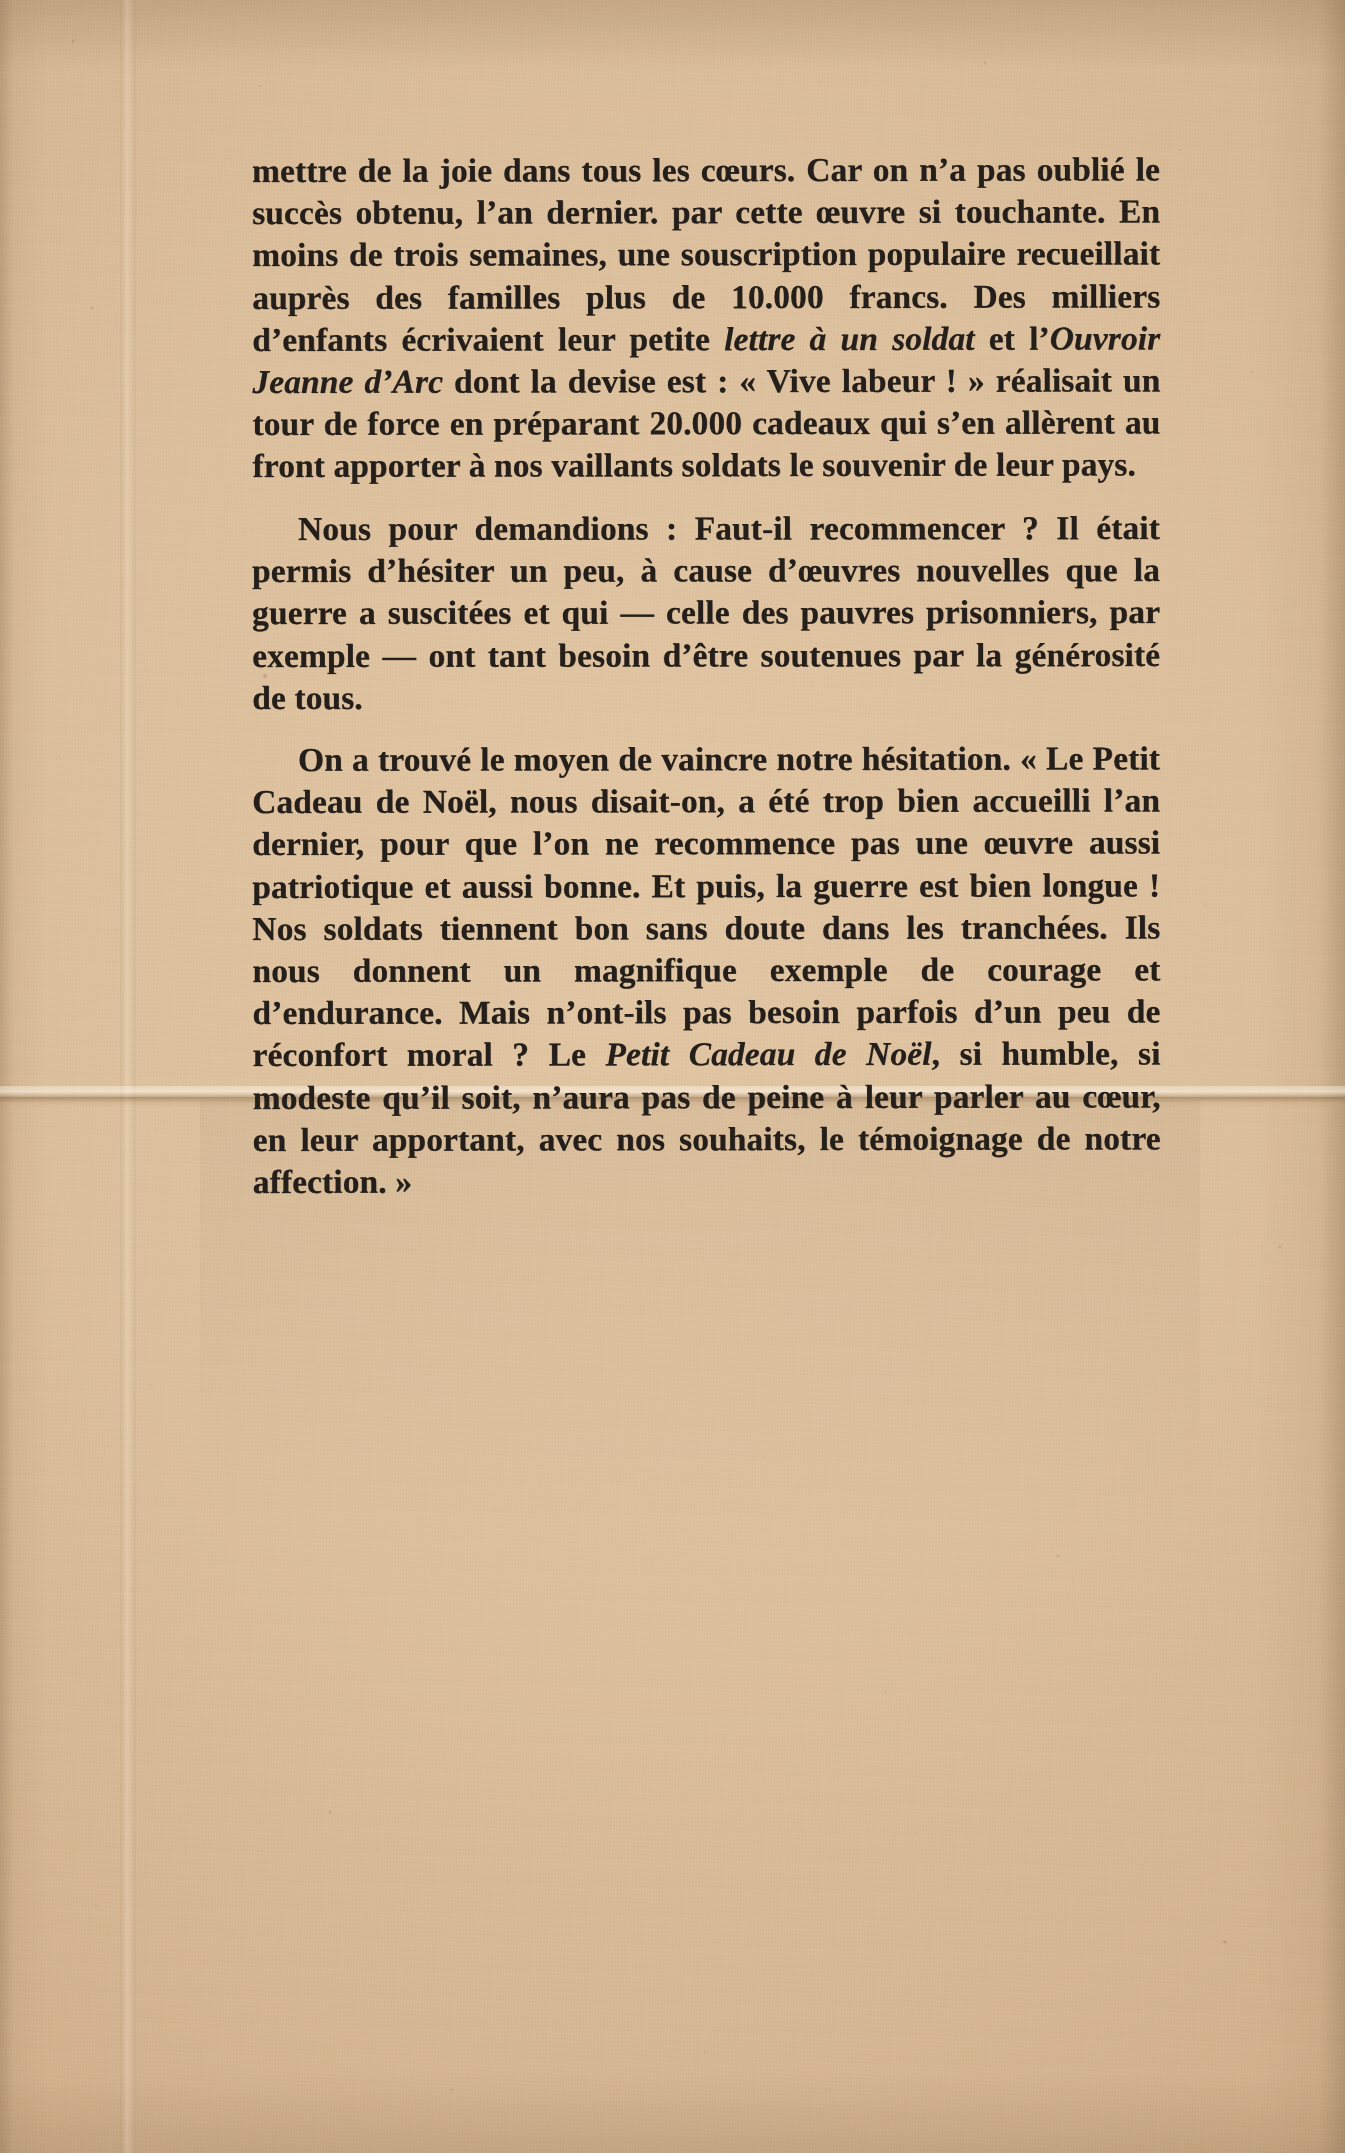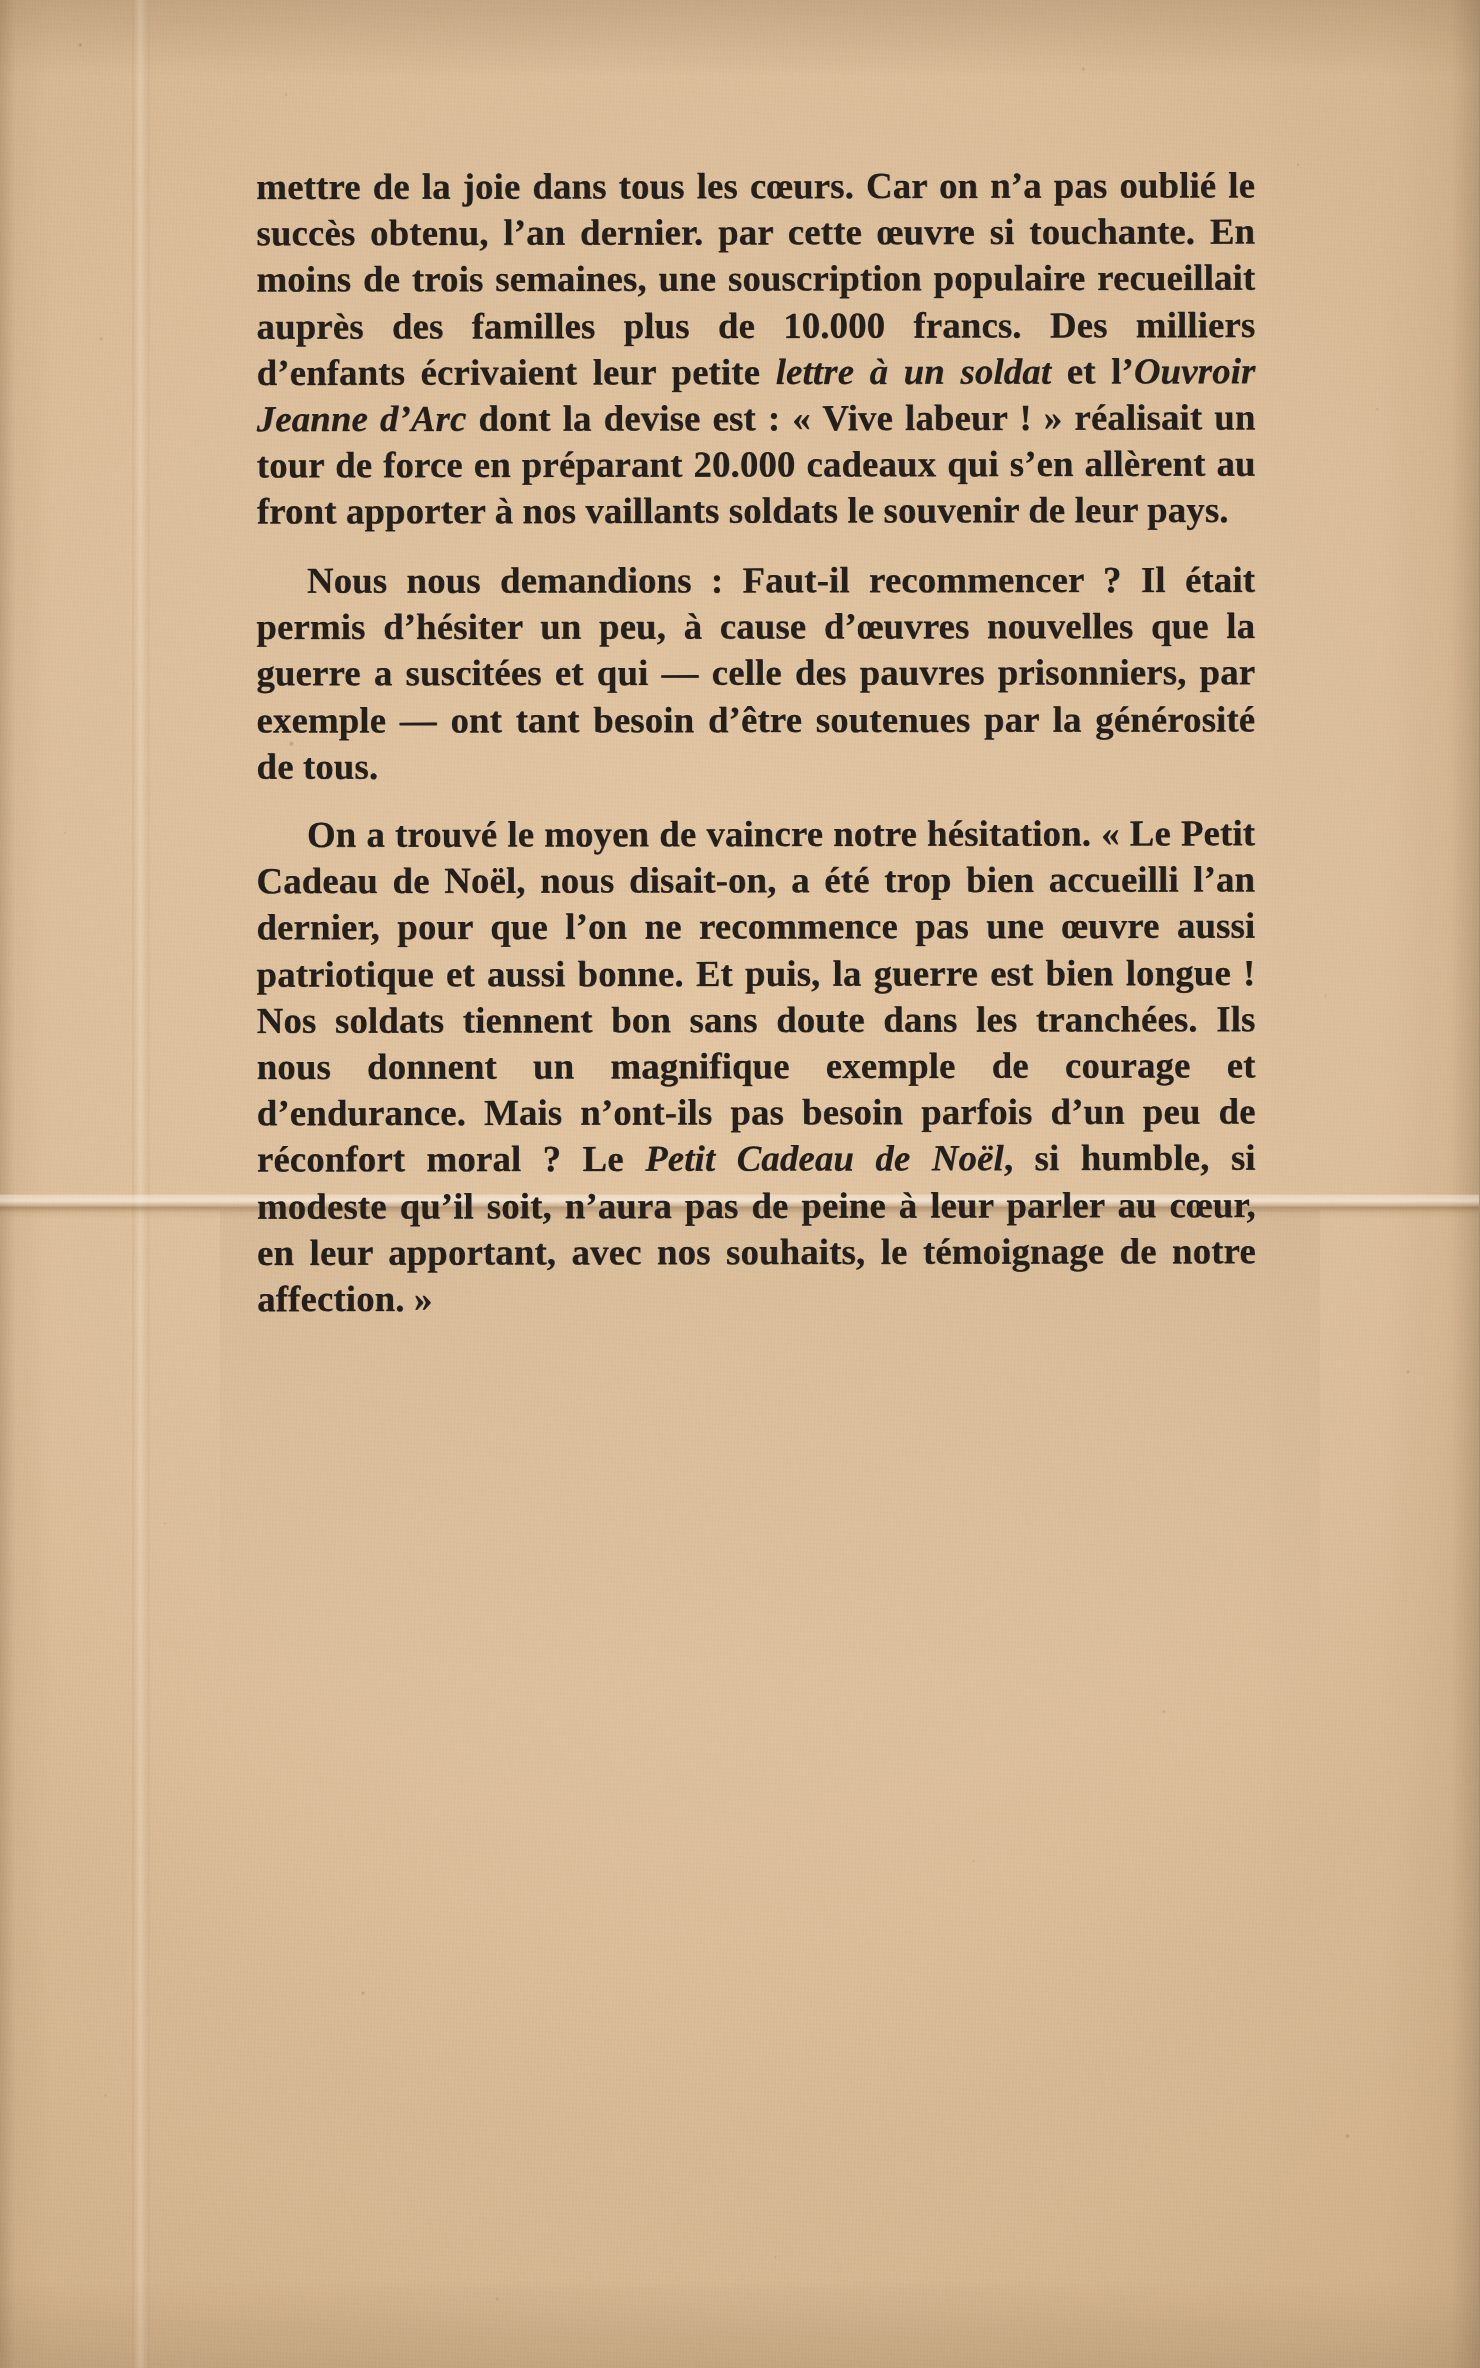--- a/index.html
+++ b/index.html
@@ -128,21 +128,21 @@
       repeating-linear-gradient(3deg,
         rgba(255,255,255,0.04) 0px,
         rgba(255,255,255,0.04) 2px,
         rgba(120, 90, 60, 0.035) 3px,
         rgba(120, 90, 60, 0.035) 4px);
   }
 
   
   .textblock {
     position: absolute;
-    left: 233px;
+    left: 252px;
     top: 150px;
     width: 908px;
     color: #25211c;
   }
 
   p.para {
     margin: 0 0 20px 0;
     font-size: 33.5px;
     line-height: 42.2px;
     letter-spacing: .1px;
@@ -188,17 +188,17 @@
 
   <div class="grain"></div>
   <div class="crease-v"></div>
   <div class="crease-h"></div>
   <div class="crease-h2"></div>
   <div class="specks"></div>
   <div class="ink-fade-low"></div>
 
   <div class="textblock">
     <p class="para skew-a"><span>mettre de la joie dans tous les cœurs. Car on n’a pas oublié le succès obtenu, l’an dernier. par cette œuvre si touchante. En moins de trois semaines, une souscription populaire recueillait auprès des familles plus de 10.000 francs. Des milliers d’enfants écrivaient leur petite </span><i>lettre à un soldat</i><span> et l’</span><i>Ouvroir Jeanne d’Arc</i><span> dont la devise est : « Vive labeur ! » réalisait un tour de force en préparant 20.000 cadeaux qui s’en allèrent au front apporter à nos vaillants soldats le souvenir de leur pays.</span></p>
-    <p class="para indent skew-b"><span>Nous nous demandions : Faut-il recommencer ? Il était permis d’hésiter un peu, à cause d’œuvres nouvelles que la guerre a suscitées et qui — celle des pauvres prisonniers, par exemple — ont tant besoin d’être soutenues par la générosité de tous.</span></p>
+    <p class="para indent skew-b"><span>Nous pour demandions : Faut-il recommencer ? Il était permis d’hésiter un peu, à cause d’œuvres nouvelles que la guerre a suscitées et qui — celle des pauvres prisonniers, par exemple — ont tant besoin d’être soutenues par la générosité de tous.</span></p>
     <p class="para indent skew-a"><span>On a trouvé le moyen de vaincre notre hésitation. « Le Petit Cadeau de Noël, nous disait-on, a été trop bien accueilli l’an dernier, pour que l’on ne recommence pas une œuvre aussi patriotique et aussi bonne. Et puis, la guerre est bien longue ! Nos soldats tiennent bon sans doute dans les tranchées. Ils nous donnent un magnifique exemple de courage et d’endurance. Mais n’ont-ils pas besoin parfois d’un peu de réconfort moral ? Le </span><i>Petit Cadeau de Noël</i><span>, si humble, si modeste qu’il soit, n’aura pas de peine à leur parler au cœur, en leur apportant, avec nos souhaits, le témoignage de notre affection. »</span></p>
   </div>
 
 </div>
 
 </body></html>

